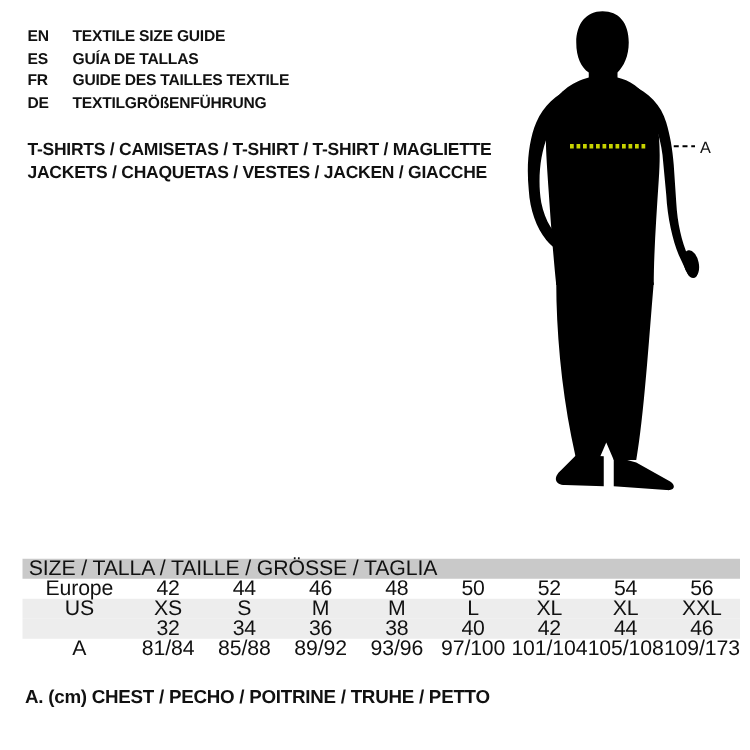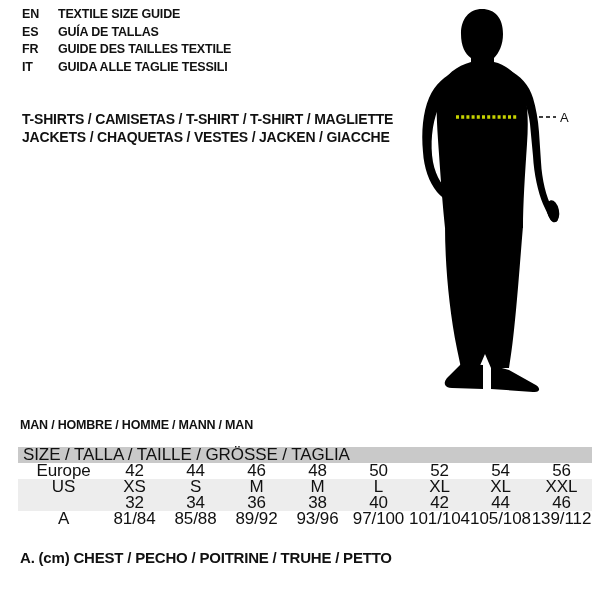--- a/index.html
+++ b/index.html
@@ -1,21 +1,21 @@
 <!DOCTYPE html>
 <html><head>
 <meta charset="utf-8">
 <style>
   html,body{margin:0;padding:0;background:#fff;}
   #canvas{
     position:relative;width:600px;height:600px;background:#ffffff;
     font-family:"Liberation Sans", sans-serif;color:#111;overflow:hidden;
   }
   
-  .lang-list{position:absolute;left:22px;top:6px;font-weight:bold;font-size:12.5px;line-height:17.5px;letter-spacing:-0.2px;}
+  .lang-list{position:absolute;left:22px;top:21px;font-weight:bold;font-size:12.5px;line-height:17.5px;letter-spacing:-0.2px;}
   .lang-row{display:flex;}
   .lang-code{width:36px;flex:0 0 36px;}
   
   .categories{position:absolute;left:22px;top:110px;font-weight:bold;font-size:14px;line-height:18px;letter-spacing:-0.2px;white-space:nowrap;}
   
   .figure{position:absolute;left:405px;top:4px;width:175px;height:392px;}
   
   .section-title{position:absolute;left:20px;top:418px;font-weight:bold;font-size:12.5px;letter-spacing:-0.2px;}
   
   .size-table{position:absolute;left:18px;top:447px;width:574px;font-size:17px;letter-spacing:-0.1px;}
@@ -39,22 +39,22 @@
     </div>
     <div class="lang-row">
       <span class="lang-code">ES</span>
       <span class="lang-text">GUÍA DE TALLAS</span>
     </div>
     <div class="lang-row">
       <span class="lang-code">FR</span>
       <span class="lang-text">GUIDE DES TAILLES TEXTILE</span>
     </div>
     <div class="lang-row">
-      <span class="lang-code">IT</span>
-      <span class="lang-text">GUIDA ALLE TAGLIE TESSILI</span>
+      <span class="lang-code">DE</span>
+      <span class="lang-text">TEXTILGRÖßENFÜHRUNG</span>
     </div>
   </div>
 
   <div class="categories">
     <div>T-SHIRTS / CAMISETAS / T-SHIRT / T-SHIRT / MAGLIETTE</div>
     <div>JACKETS / CHAQUETAS / VESTES / JACKEN / GIACCHE</div>
   </div>
 
   <svg class="figure" viewBox="0 0 175 392" xmlns="http://www.w3.org/2000/svg">
     <g fill="#000000">
@@ -74,21 +74,20 @@
 
       <path d="M86,361 L86,385 L128,388 C136,389 136,383 129,380 L104,366 Z"></path>
     </g>
 
     <line x1="51" y1="113" x2="112" y2="113" stroke="#c8d400" stroke-width="3.5" stroke-dasharray="3 2.2"></line>
 
     <line x1="134" y1="113" x2="151" y2="113" stroke="#000000" stroke-width="1.6" stroke-dasharray="4 3"></line>
     <text x="155" y="118" font-size="13" fill="#111">A</text>
   </svg>
 
-  <div class="section-title">MAN / HOMBRE / HOMME / MANN / MAN</div>
 
   <div class="size-table">
     <div class="thead">SIZE / TALLA / TAILLE / GRÖSSE / TAGLIA</div>
 
     <div class="trow">
       <div class="tcell label">Europe</div>
       <div class="tcell">42</div>
       <div class="tcell">44</div>
       <div class="tcell">46</div>
       <div class="tcell">48</div>
@@ -124,19 +123,19 @@
 
     <div class="trow">
       <div class="tcell label">A</div>
       <div class="tcell">81/84</div>
       <div class="tcell">85/88</div>
       <div class="tcell">89/92</div>
       <div class="tcell">93/96</div>
       <div class="tcell">97/100</div>
       <div class="tcell">101/104</div>
       <div class="tcell">105/108</div>
-      <div class="tcell">139/112</div>
+      <div class="tcell">109/173</div>
     </div>
   </div>
 
   <div class="footnote">A. (cm) CHEST / PECHO / POITRINE / TRUHE / PETTO</div>
 
 </div>
 
 </body></html>

